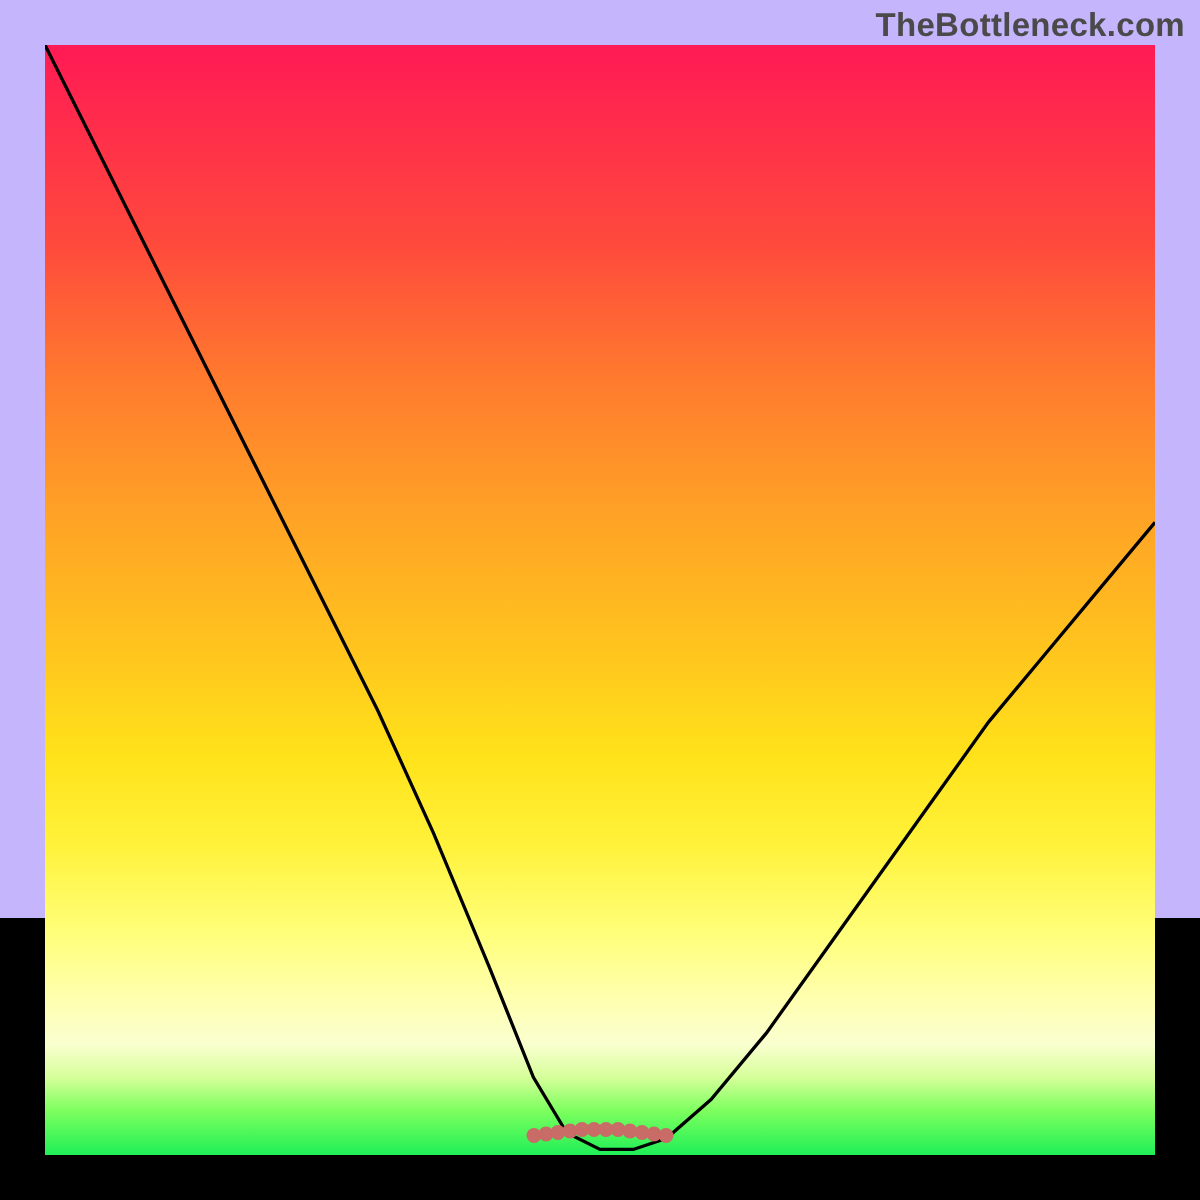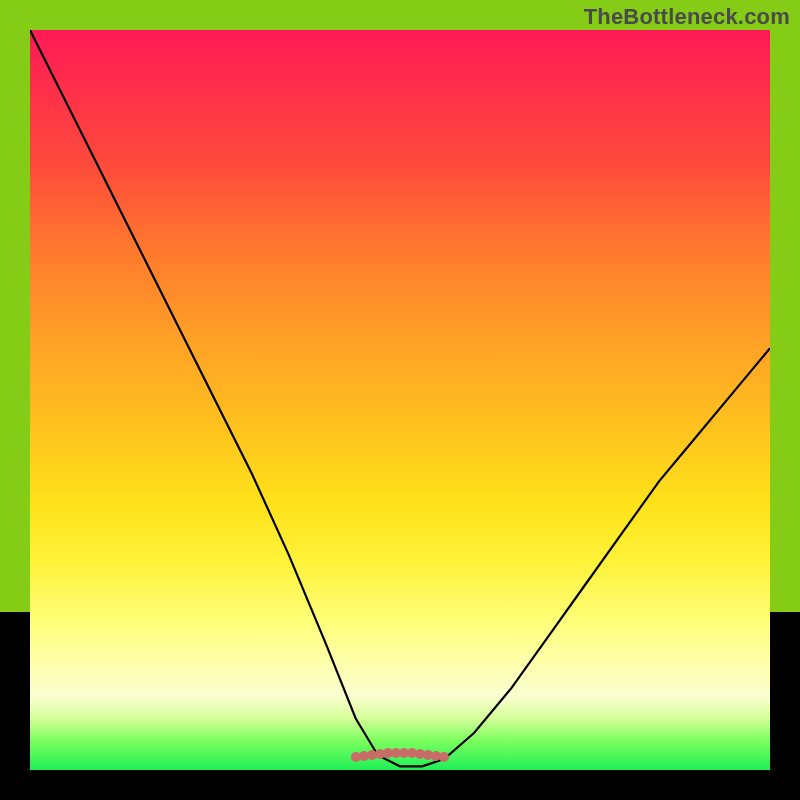--- a/index.html
+++ b/index.html
@@ -8,21 +8,21 @@
     width: 800px;
     height: 800px;
     background: #000;
     overflow: hidden;
     font-family: Arial, Helvetica, sans-serif;
   }
   .frame {
     position: relative;
     width: 800px;
     height: 612px;
-    background: #84cc16;
+    background: #c4b5fd;
   }
   .watermark {
     position: absolute;
     top: 4px;
     right: 10px;
     color: #4a4a4a;
     font-size: 22px;
     font-weight: 600;
     letter-spacing: 0.2px;
     z-index: 10;

